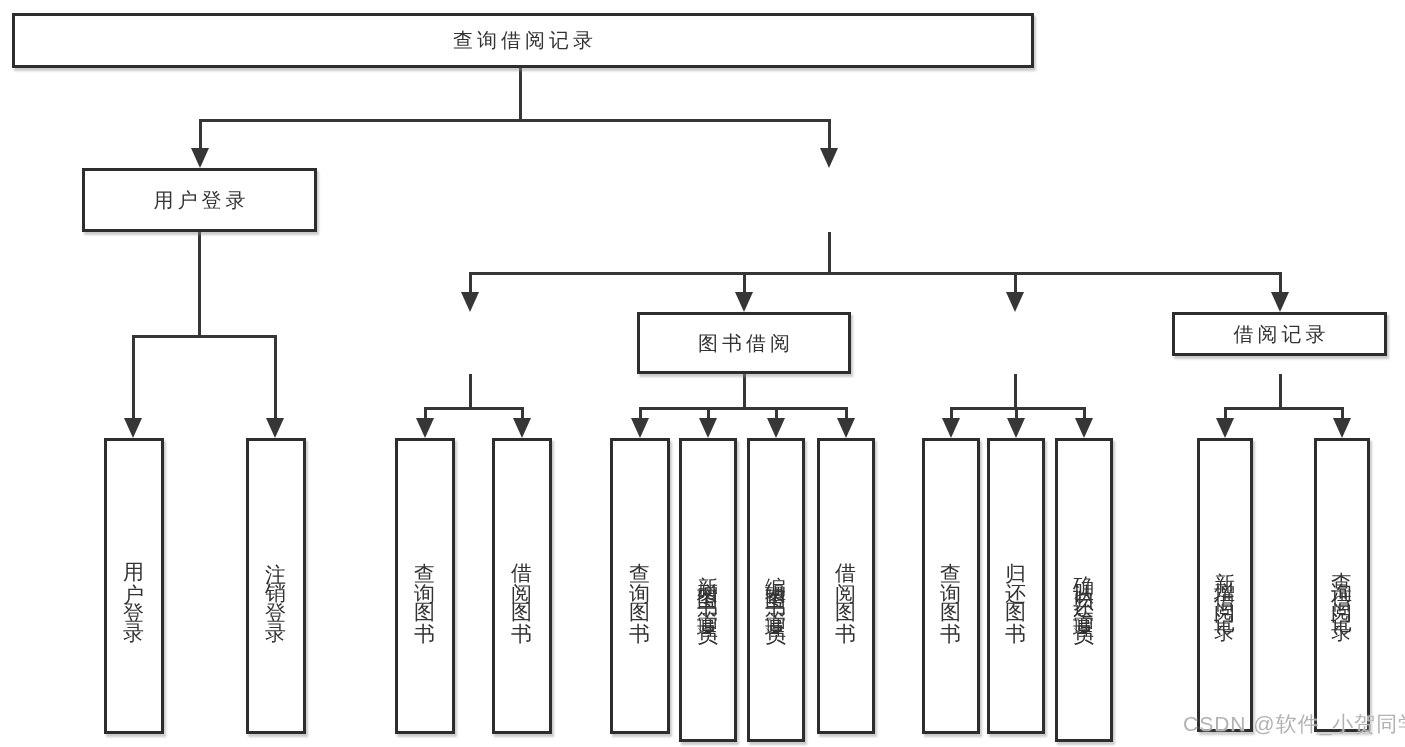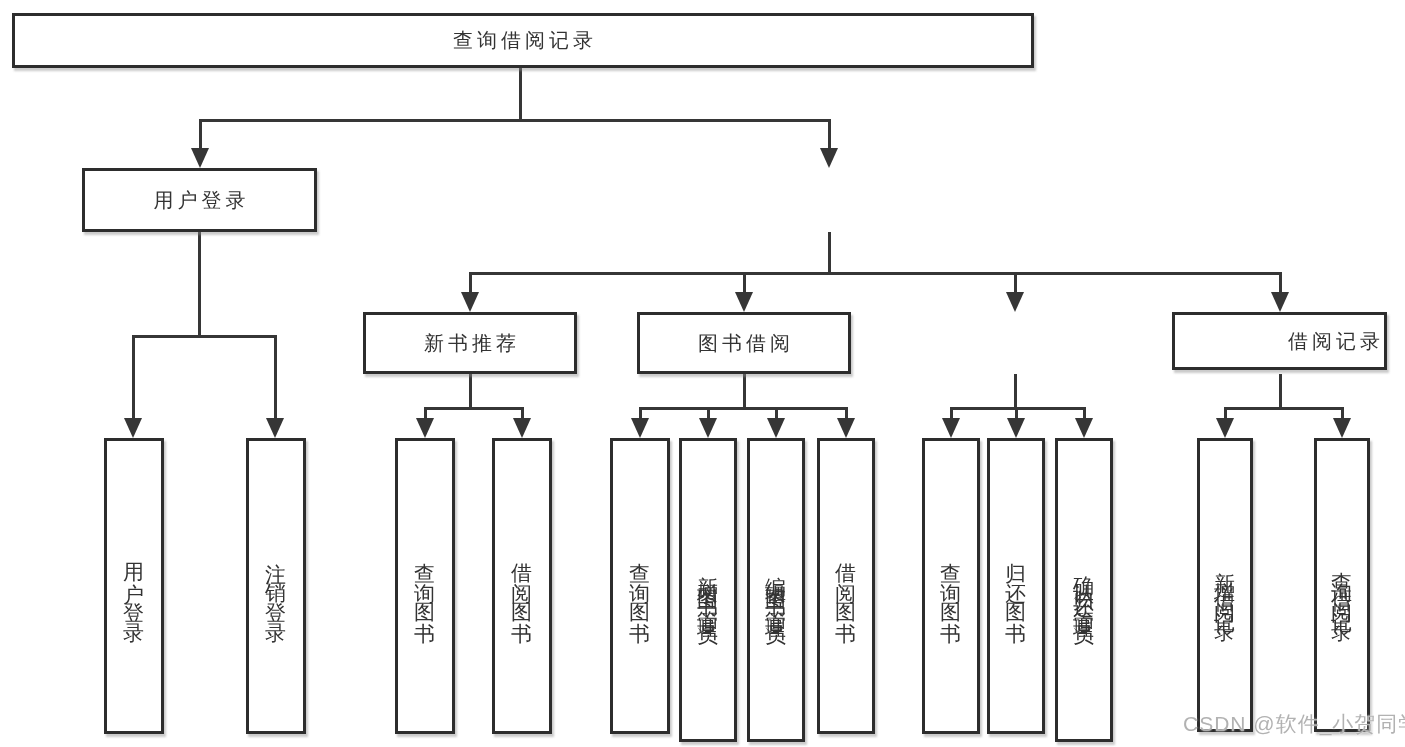--- a/index.html
+++ b/index.html
@@ -65,27 +65,24 @@
 <div class="canvas">
 
   <div class="box" style="left:12px; top:13px; width:1022px; height:55px;">
     <span class="hlabel">查询借阅记录</span>
   </div>
 
   <div class="box" style="left:82px; top:168px; width:235px; height:64px;">
     <span class="hlabel">用户登录</span>
   </div>
 
-  <div class="box" style="left:363px; top:312px; width:214px; height:62px;">
-    <span class="hlabel">新书推荐</span>
-  </div>
   <div class="box" style="left:637px; top:312px; width:214px; height:62px;">
     <span class="hlabel">图书借阅</span>
   </div>
-  <div class="box" style="left:1172px; top:312px; width:215px; height:58px;justify-content:flex-end;">
+  <div class="box" style="left:1172px; top:312px; width:215px; height:44px;">
     <span class="hlabel">借阅记录</span>
   </div>
 
   <div class="box" style="left:104px; top:438px; width:60px; height:296px;">
     <span class="vtext" style="letter-spacing: 20px;">用户登录</span>
   </div>
   <div class="box" style="left:246px; top:438px; width:60px; height:296px;">
     <span class="vtext" style="letter-spacing: 20px;">注销登录</span>
   </div>
   <div class="box" style="left:395px; top:438px; width:60px; height:296px;">

